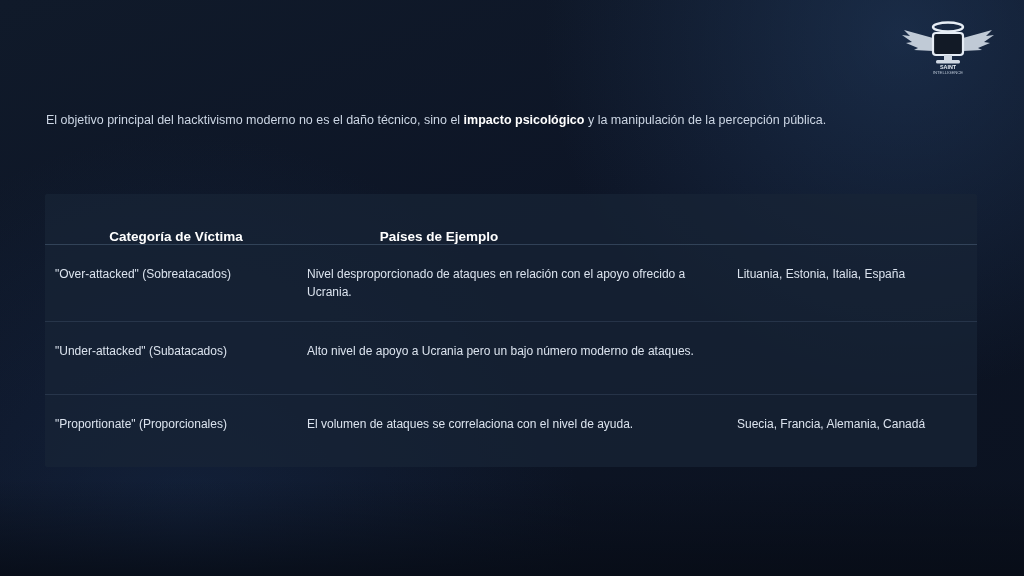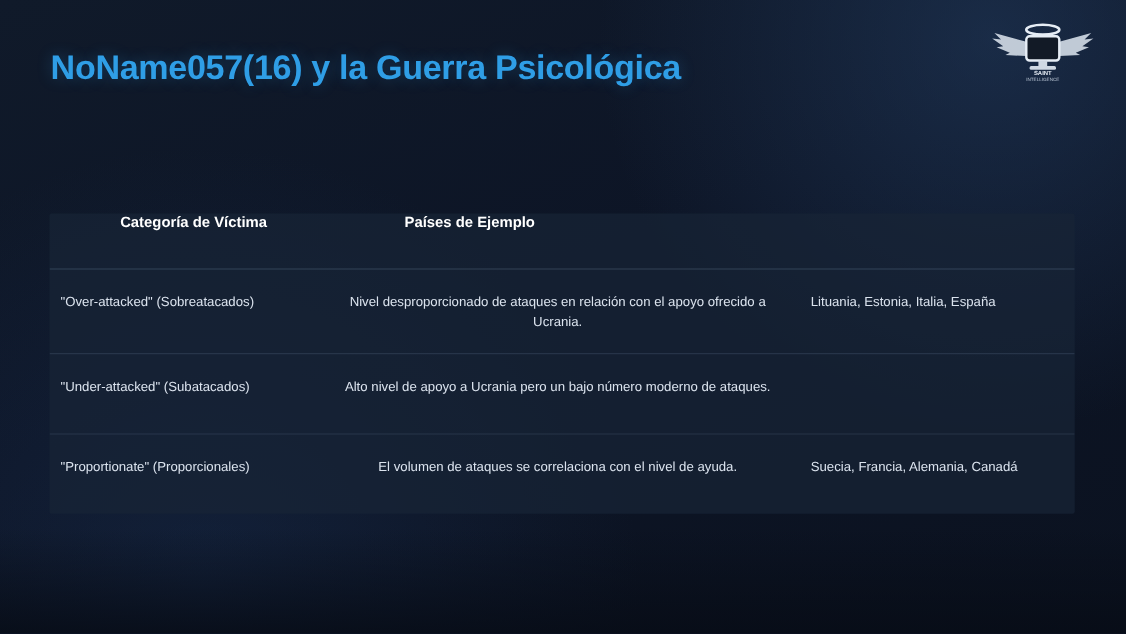--- a/index.html
+++ b/index.html
@@ -70,23 +70,24 @@
     position: absolute;
     left: 45px;
     top: 194px;
     width: 932px;
     background: rgba(24,36,54,0.72);
     border-radius: 2px;
     overflow: hidden;
   }
   .thead {
     display: flex;
-    align-items: flex-start;
+    align-items: flex-end;
     height: 50px;
     border-bottom: 1px solid rgba(120,145,175,0.30);
+    gap: 12px;
   }
   .th {
     font-size: 13.5px;
     font-weight: bold;
     color: #ffffff;
     text-align: center;
   }
   .row {
     display: flex;
     align-items: flex-start;
@@ -98,21 +99,21 @@
     font-size: 12px;
     line-height: 1.5;
     color: #dbe3ee;
     padding: 20px 0;
   }
   .col-1 { width: 262px; padding-left: 10px; box-sizing: border-box; }
   .col-2 { width: 430px; padding-right: 30px; box-sizing: border-box; }
   .col-3 { width: 240px; box-sizing: border-box; }
   .thead .col-1 { padding-left: 0; }
   .row .col-1 { padding-left: 10px; }
-  .row .col-2 { padding-left: 0; text-align: center; }
+  .row .col-2 { padding-left: 0; }
 </style>
 </head>
 <body>
 
 <div class="slide">
 
   <div class="logo">
     <svg width="96" height="62" viewBox="0 0 96 62" xmlns="http://www.w3.org/2000/svg">
 
       <g fill="#cfd8e3" opacity="0.92">
@@ -123,22 +124,24 @@
       <ellipse cx="48" cy="13" rx="15" ry="4.5" fill="none" stroke="#e6edf5" stroke-width="2.4"></ellipse>
 
       <rect x="33" y="19" width="30" height="22" rx="3" fill="#121a26" stroke="#e6edf5" stroke-width="2.2"></rect>
       <rect x="44" y="41" width="8" height="5" fill="#cfd8e3"></rect>
       <rect x="36" y="46" width="24" height="3.5" rx="1.5" fill="#cfd8e3"></rect>
       <text x="48" y="54.5" font-family="'Liberation Sans', sans-serif" font-size="5.4" font-weight="bold" fill="#e6edf5" text-anchor="middle">SAINT</text>
       <text x="48" y="60" font-family="'Liberation Sans', sans-serif" font-size="4.2" fill="#b9c5d4" text-anchor="middle">INTELLIGENCE</text>
     </svg>
   </div>
 
-  <div class="title">NoName057(16) y la Guerra Psicológica</div>
 
+  <div class="subtitle">
+    <span>El objetivo principal del hacktivismo moderno no es el daño técnico, sino el </span><b>impacto psicológico</b><span> y la manipulación de la percepción pública.</span>
+  </div>
 
   <div class="table">
     <div class="thead">
       <div class="th col-1">Categoría de Víctima</div>
       <div class="th col-3">Países de Ejemplo</div>
     </div>
 
     <div class="row">
       <div class="cell col-1">"Over-attacked" (Sobreatacados)</div>
       <div class="cell col-2">Nivel desproporcionado de ataques en relación con el apoyo ofrecido a Ucrania.</div>

